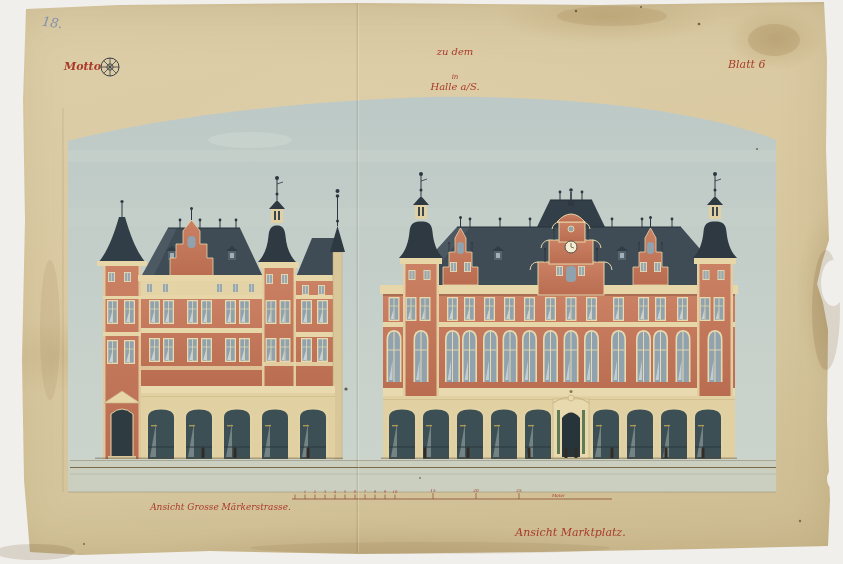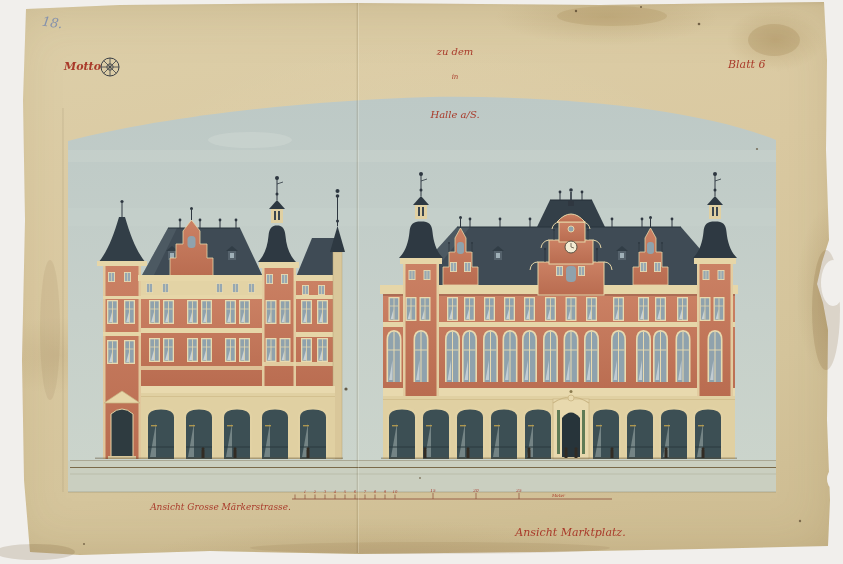--- a/index.html
+++ b/index.html
@@ -463,20 +463,20 @@
     <g stroke="#3a3f45" stroke-width=".8">
       <line x1="11" y1="2" x2="11" y2="20"></line>
         <line x1="2" y1="11" x2="20" y2="11"></line>
       <line x1="4.6" y1="4.6" x2="17.4" y2="17.4"></line>
         <line x1="17.4" y1="4.6" x2="4.6" y2="17.4"></line>
     </g>
   </svg>
 
   <div class="t c" style="left:375px;top:47px;width:160px;font-size:10px;">zu dem</div>
   <div class="t c" style="left:375px;top:74px;width:160px;font-size:7px;">in</div>
-  <div class="t c" style="left:375px;top:82px;width:160px;font-size:10px;margin-top:28px;">Halle a/S.</div>
+  <div class="t c" style="left:375px;top:82px;width:160px;font-size:10px;">Halle a/S.</div>
 
   <div class="t" style="left:728px;top:59px;font-size:11px;">Blatt 6</div>
 
   <div class="t c" style="left:148px;top:503px;width:145px;font-size:9px;text-align:center;">Ansicht Grosse Märkerstrasse.</div>
   <div class="t c" style="left:503px;top:527px;width:135px;font-size:11px;">Ansicht Marktplatz.</div>
 
 </div>
 
 </body></html>

